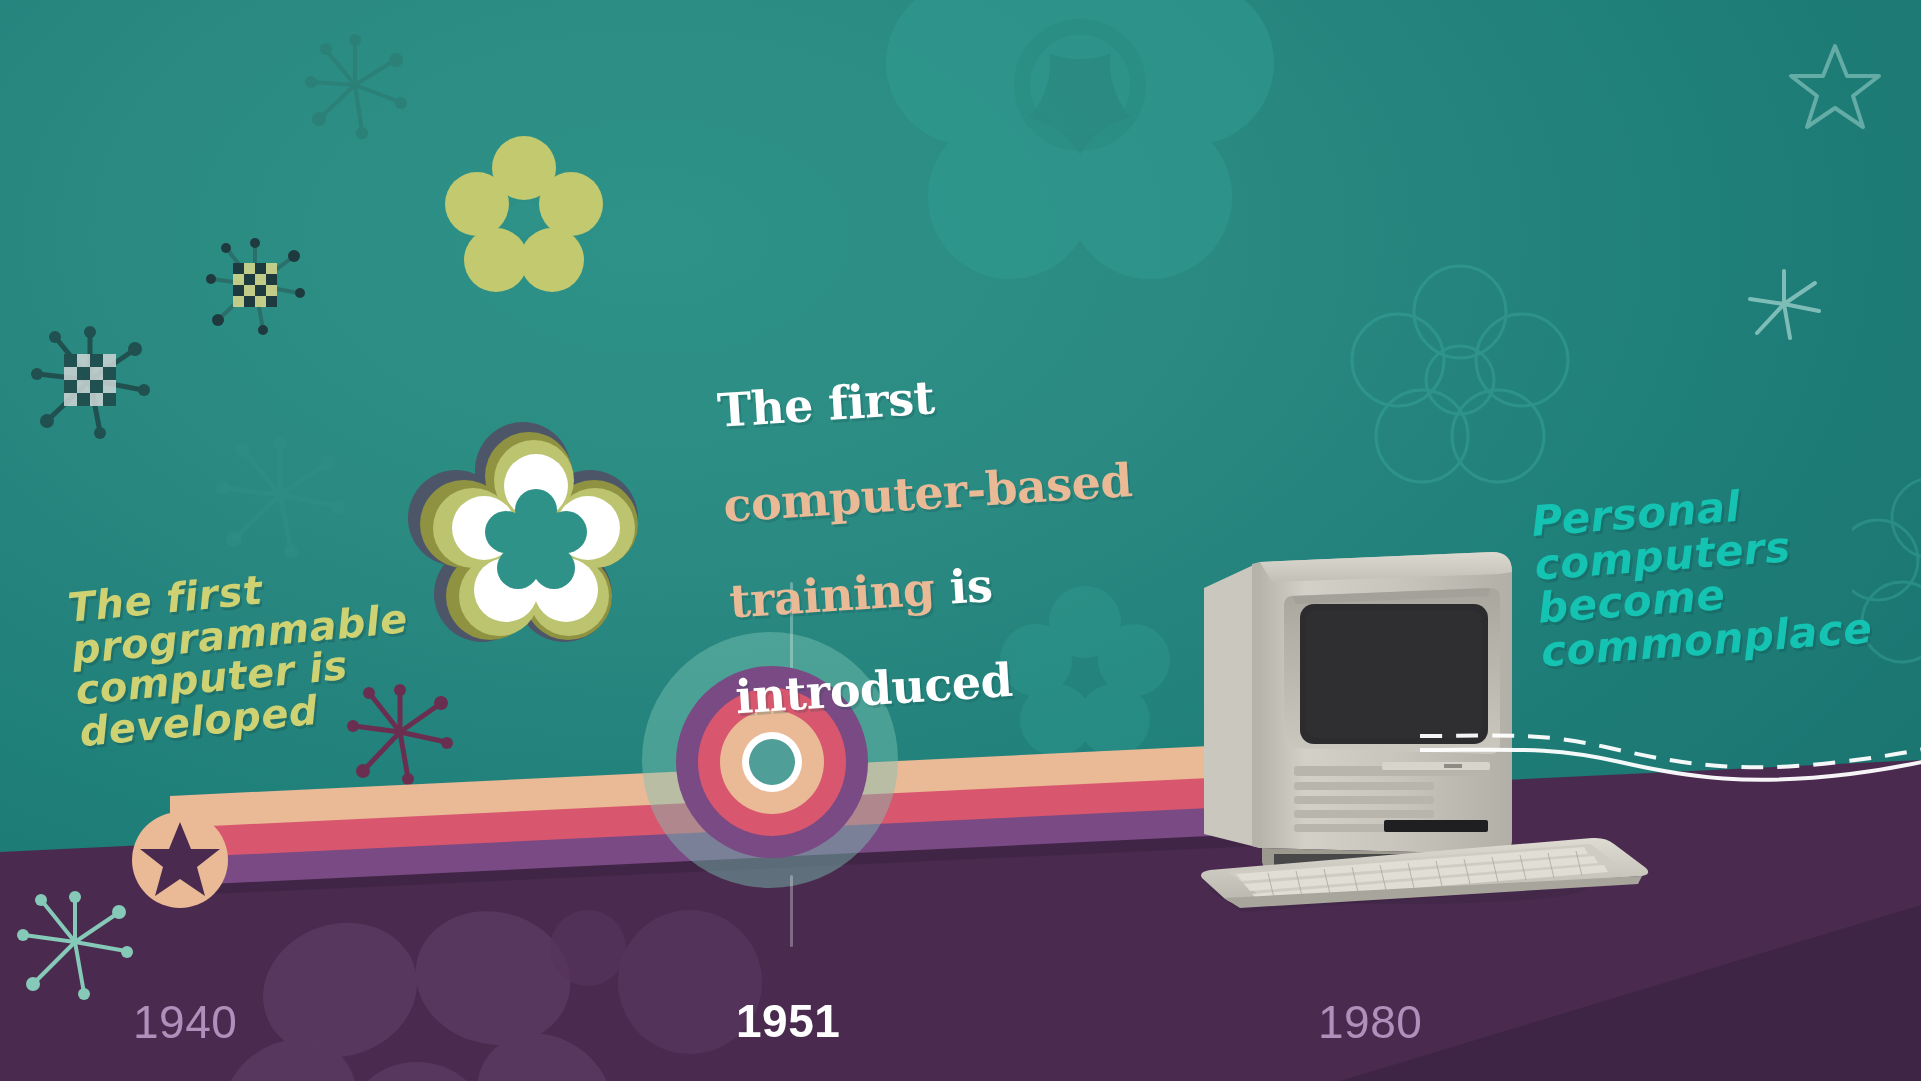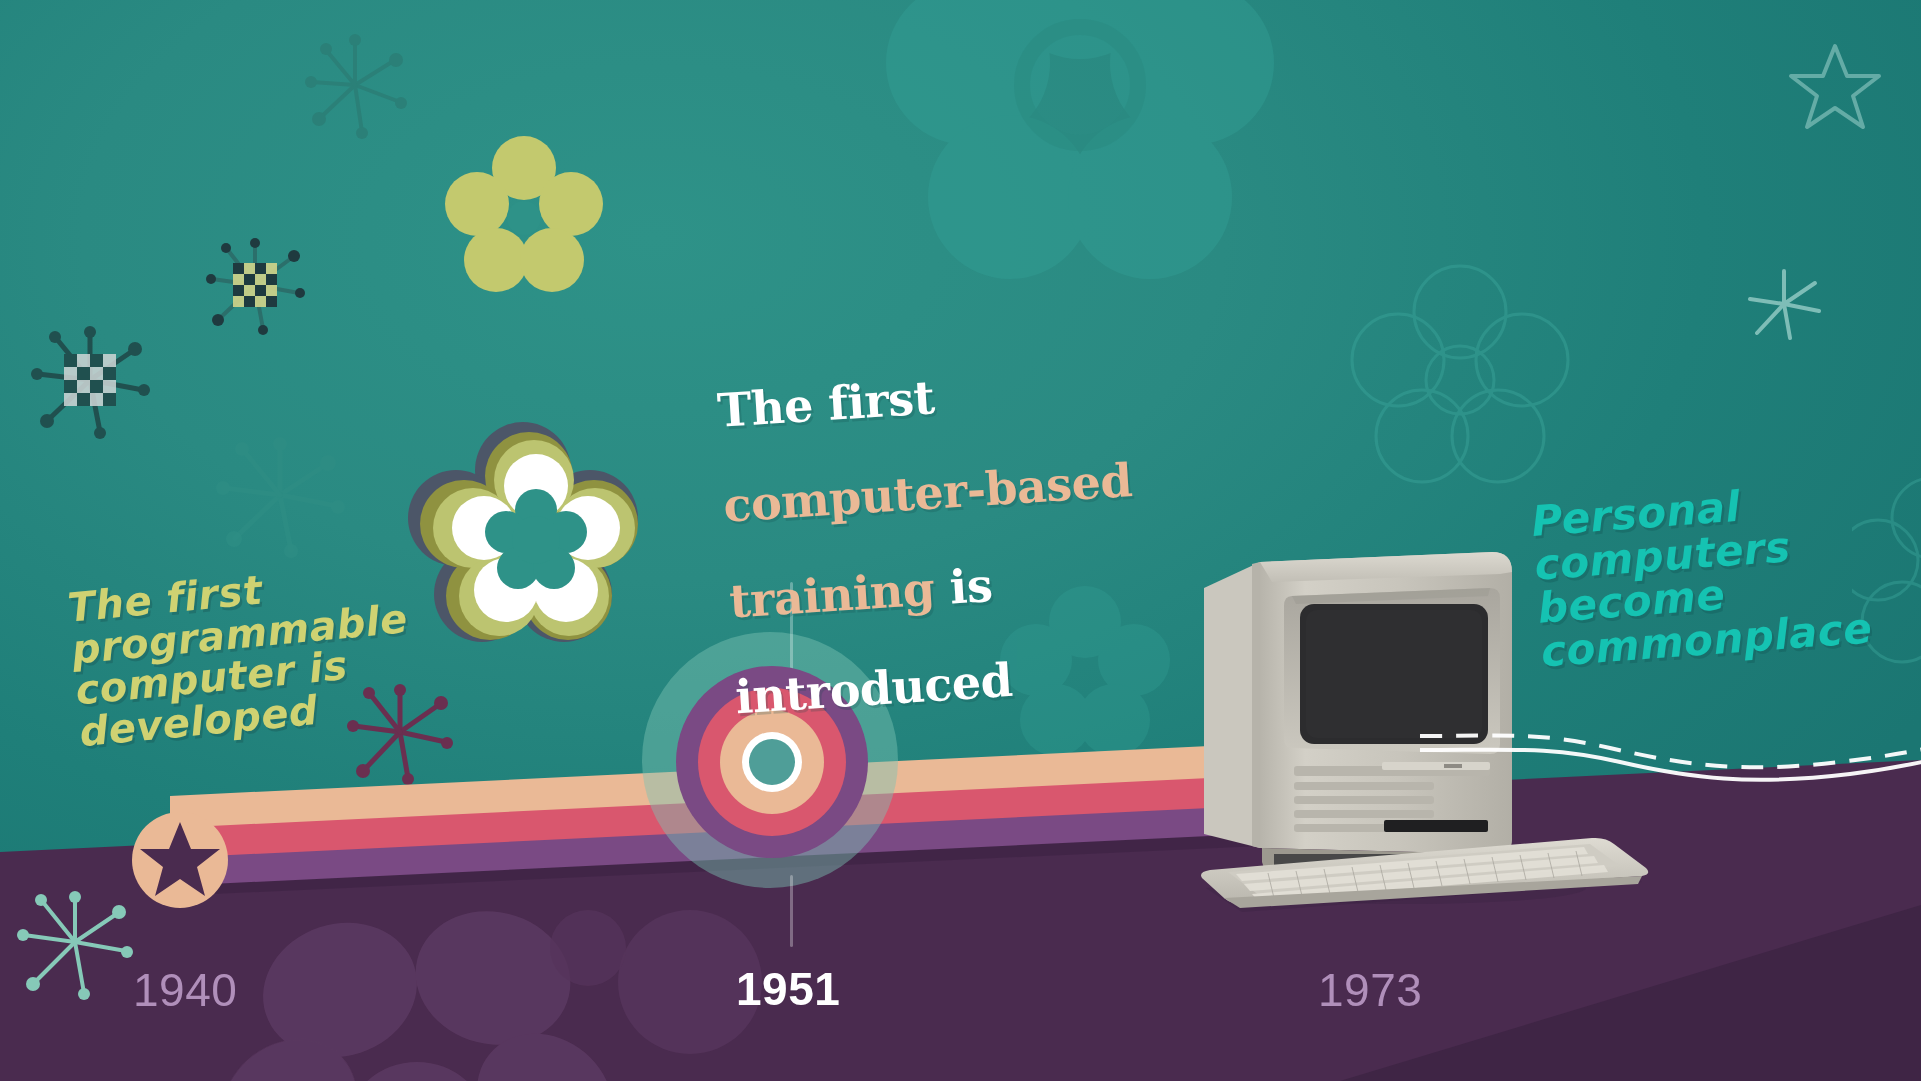--- a/index.html
+++ b/index.html
@@ -106,20 +106,21 @@
     text-shadow: 2px 3px 0 rgba(18,74,72,0.22);
   }
   #cap-main .hl { color: #eab996; }
 
   
   .year {
     position: absolute;
     font-family: "Liberation Sans", sans-serif;
     font-size: 46px;
     letter-spacing: 0.5px;
+    margin-top: 32px;
   }
   .year-dim { color: #b08fba; font-weight: normal; }
   .year-active { color: #ffffff; font-weight: bold; }
 
   #year-1940 { left: 133px; top: 963px; }
   #year-1960 { left: 736px; top: 962px; }
   #year-1980 { left: 1318px; top: 963px; }
 
   
   #computer { position: absolute; left: 1196px; top: 548px; width: 540px; height: 360px; }
@@ -611,15 +612,15 @@
 
   <div id="cap-right" class="cap cap-script">Personal
 computers
 become
 commonplace</div>
 
   <div id="year-1940" class="year year-dim">1940</div>
 
   <div id="year-1960" class="year year-active">1951</div>
 
-  <div id="year-1980" class="year year-dim">1973</div>
+  <div id="year-1980" class="year year-dim">1980</div>
 
 </div>
 
 </body></html>

